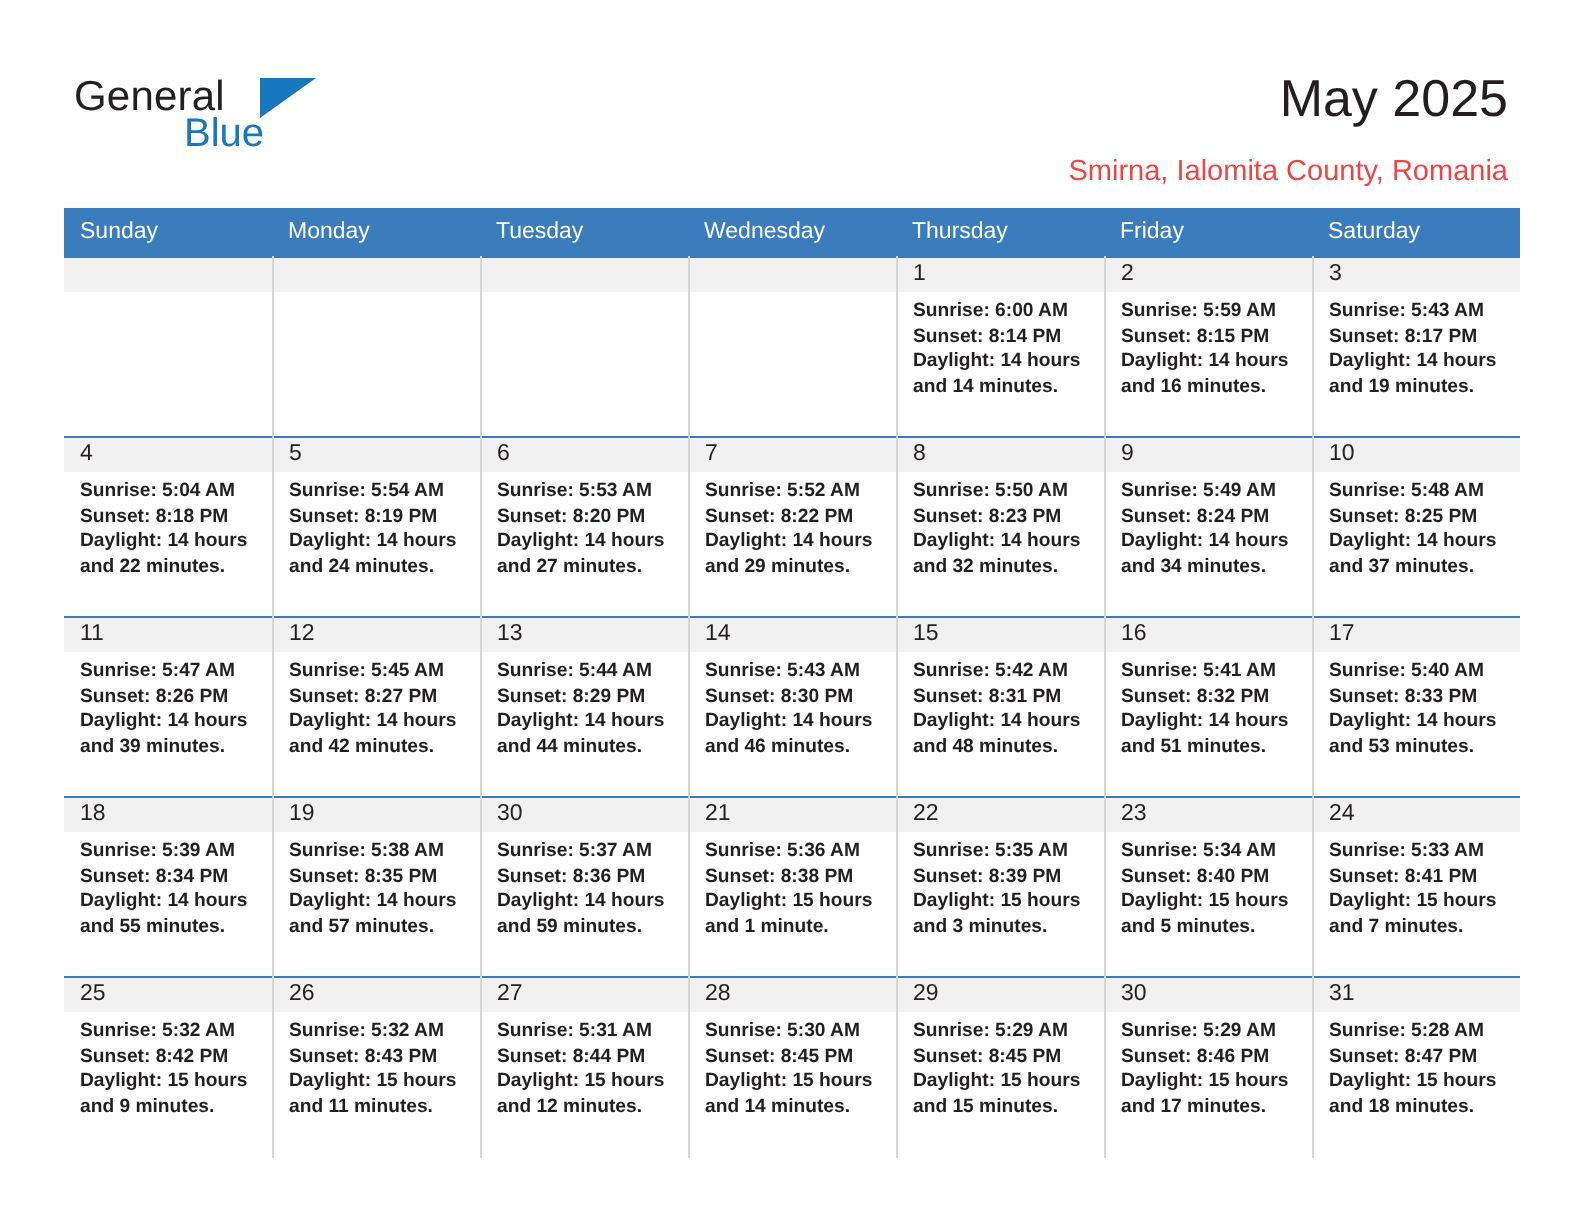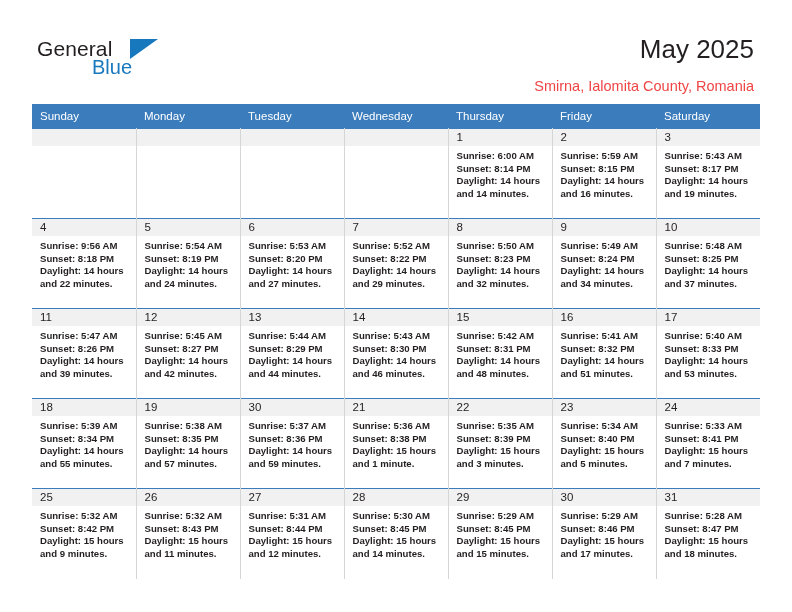--- a/index.html
+++ b/index.html
@@ -218,21 +218,21 @@
               <div>Sunrise: 5:43 AM</div>
               <div>Sunset: 8:17 PM</div>
               <div class="wrap">Daylight: 14 hours and 19 minutes.</div>
             </div>
           </td>
         </tr>
         <tr class="week">
           <td>
             <span class="daynum">4</span>
             <div class="dayinfo">
-              <div>Sunrise: 9:56 AM</div>
+              <div>Sunrise: 5:04 AM</div>
               <div>Sunset: 8:18 PM</div>
               <div class="wrap">Daylight: 14 hours and 22 minutes.</div>
             </div>
           </td>
           <td>
             <span class="daynum">5</span>
             <div class="dayinfo">
               <div>Sunrise: 5:54 AM</div>
               <div>Sunset: 8:19 PM</div>
               <div class="wrap">Daylight: 14 hours and 24 minutes.</div>

